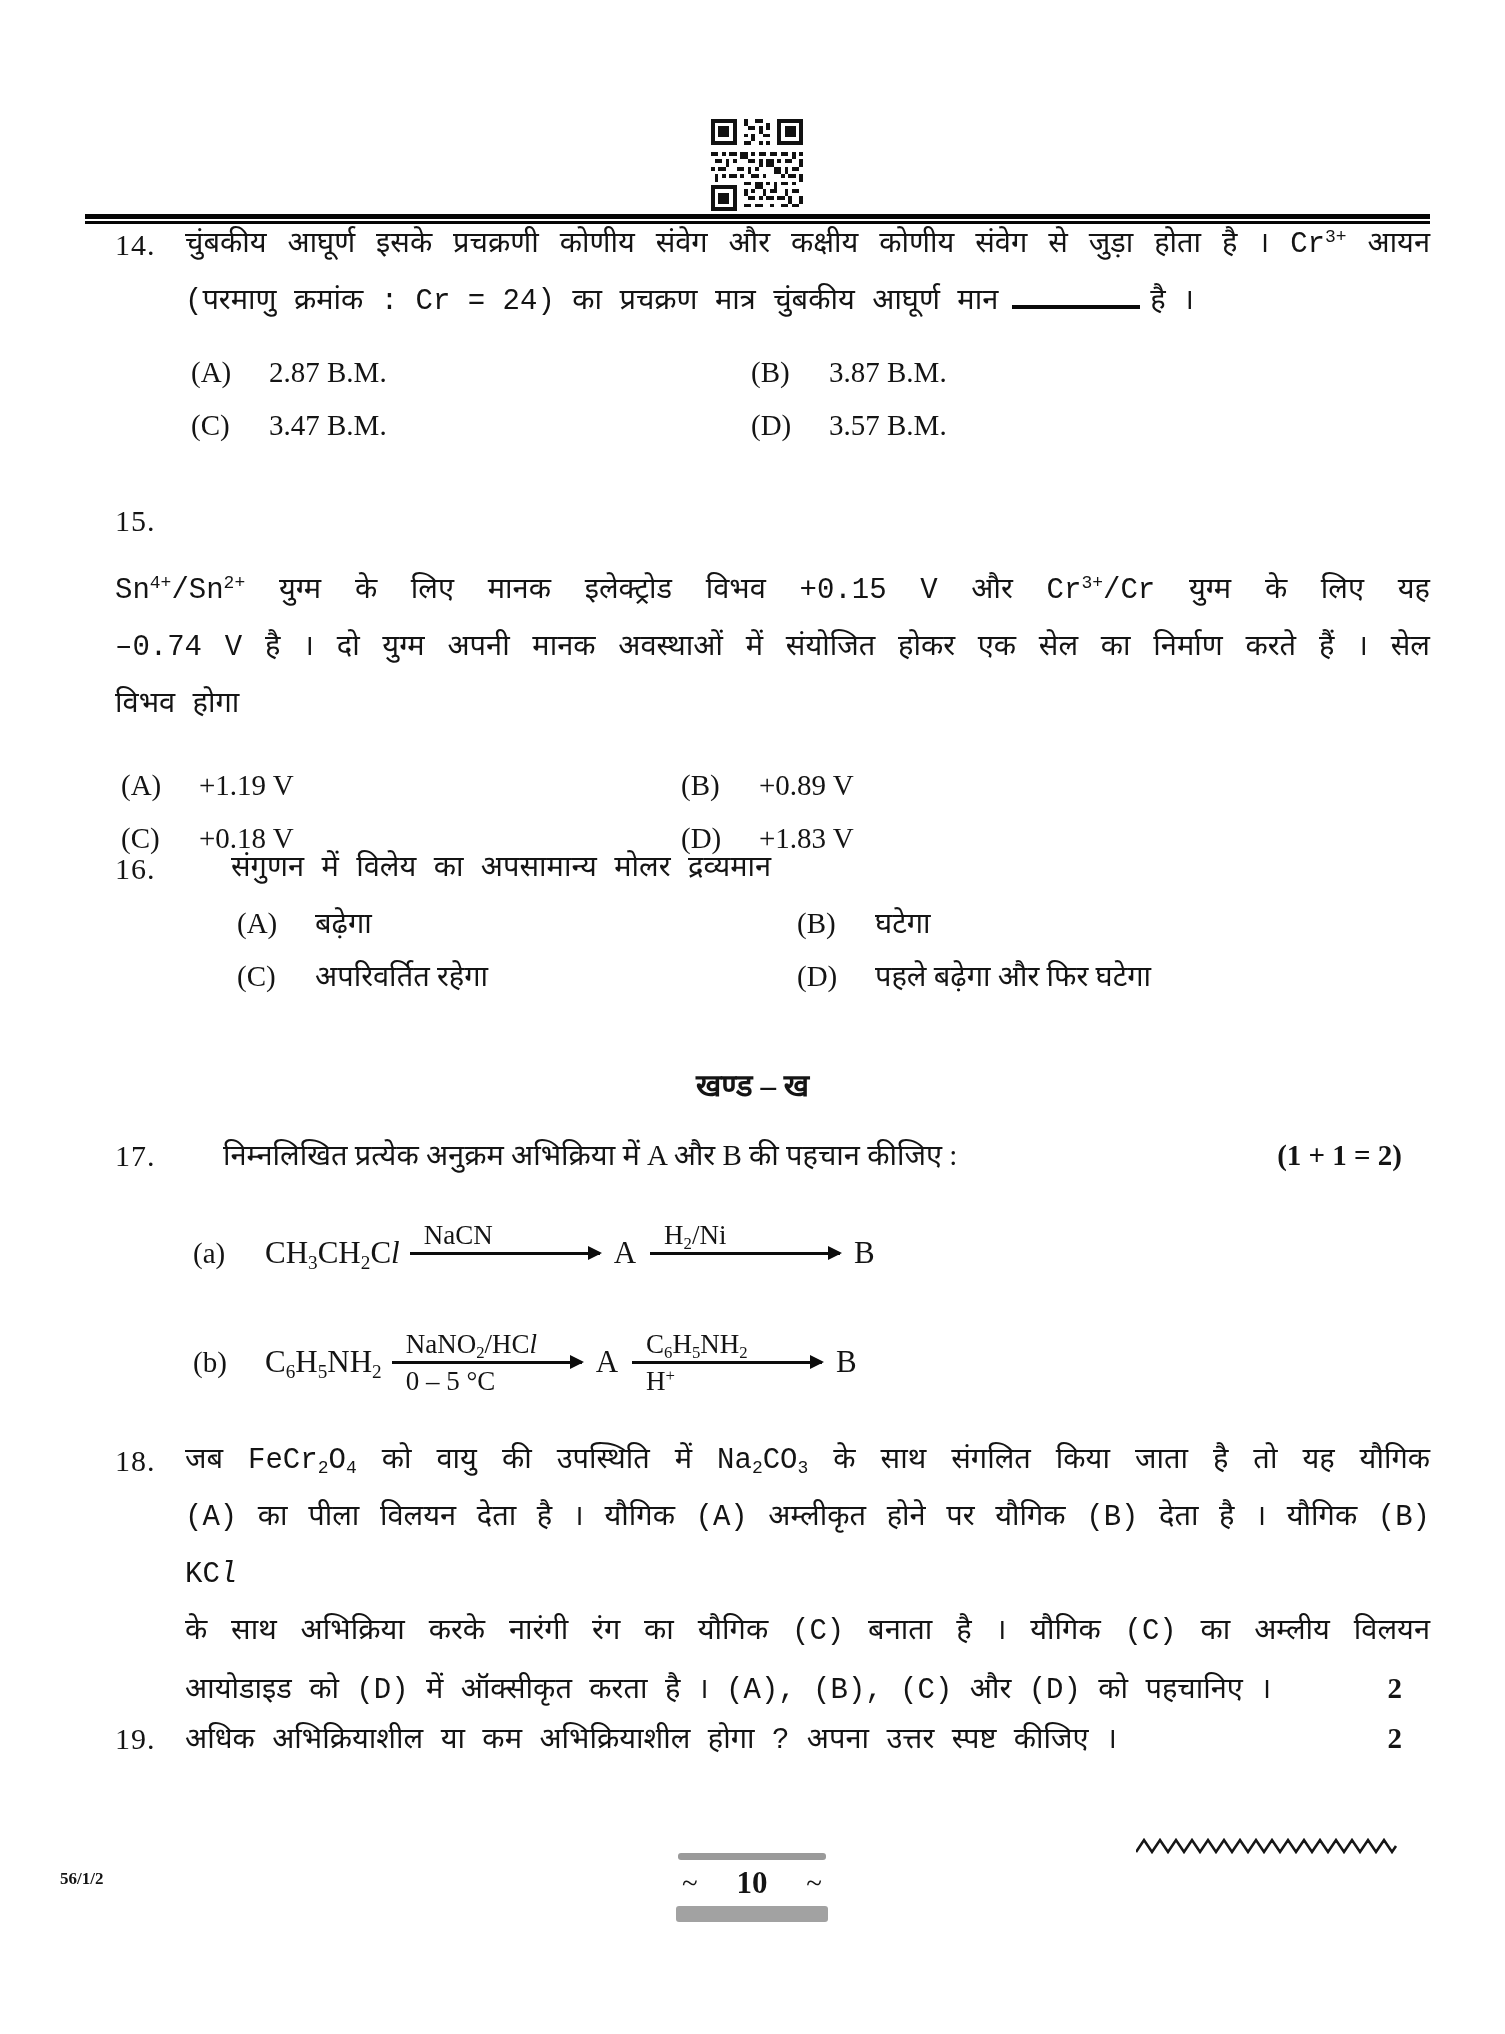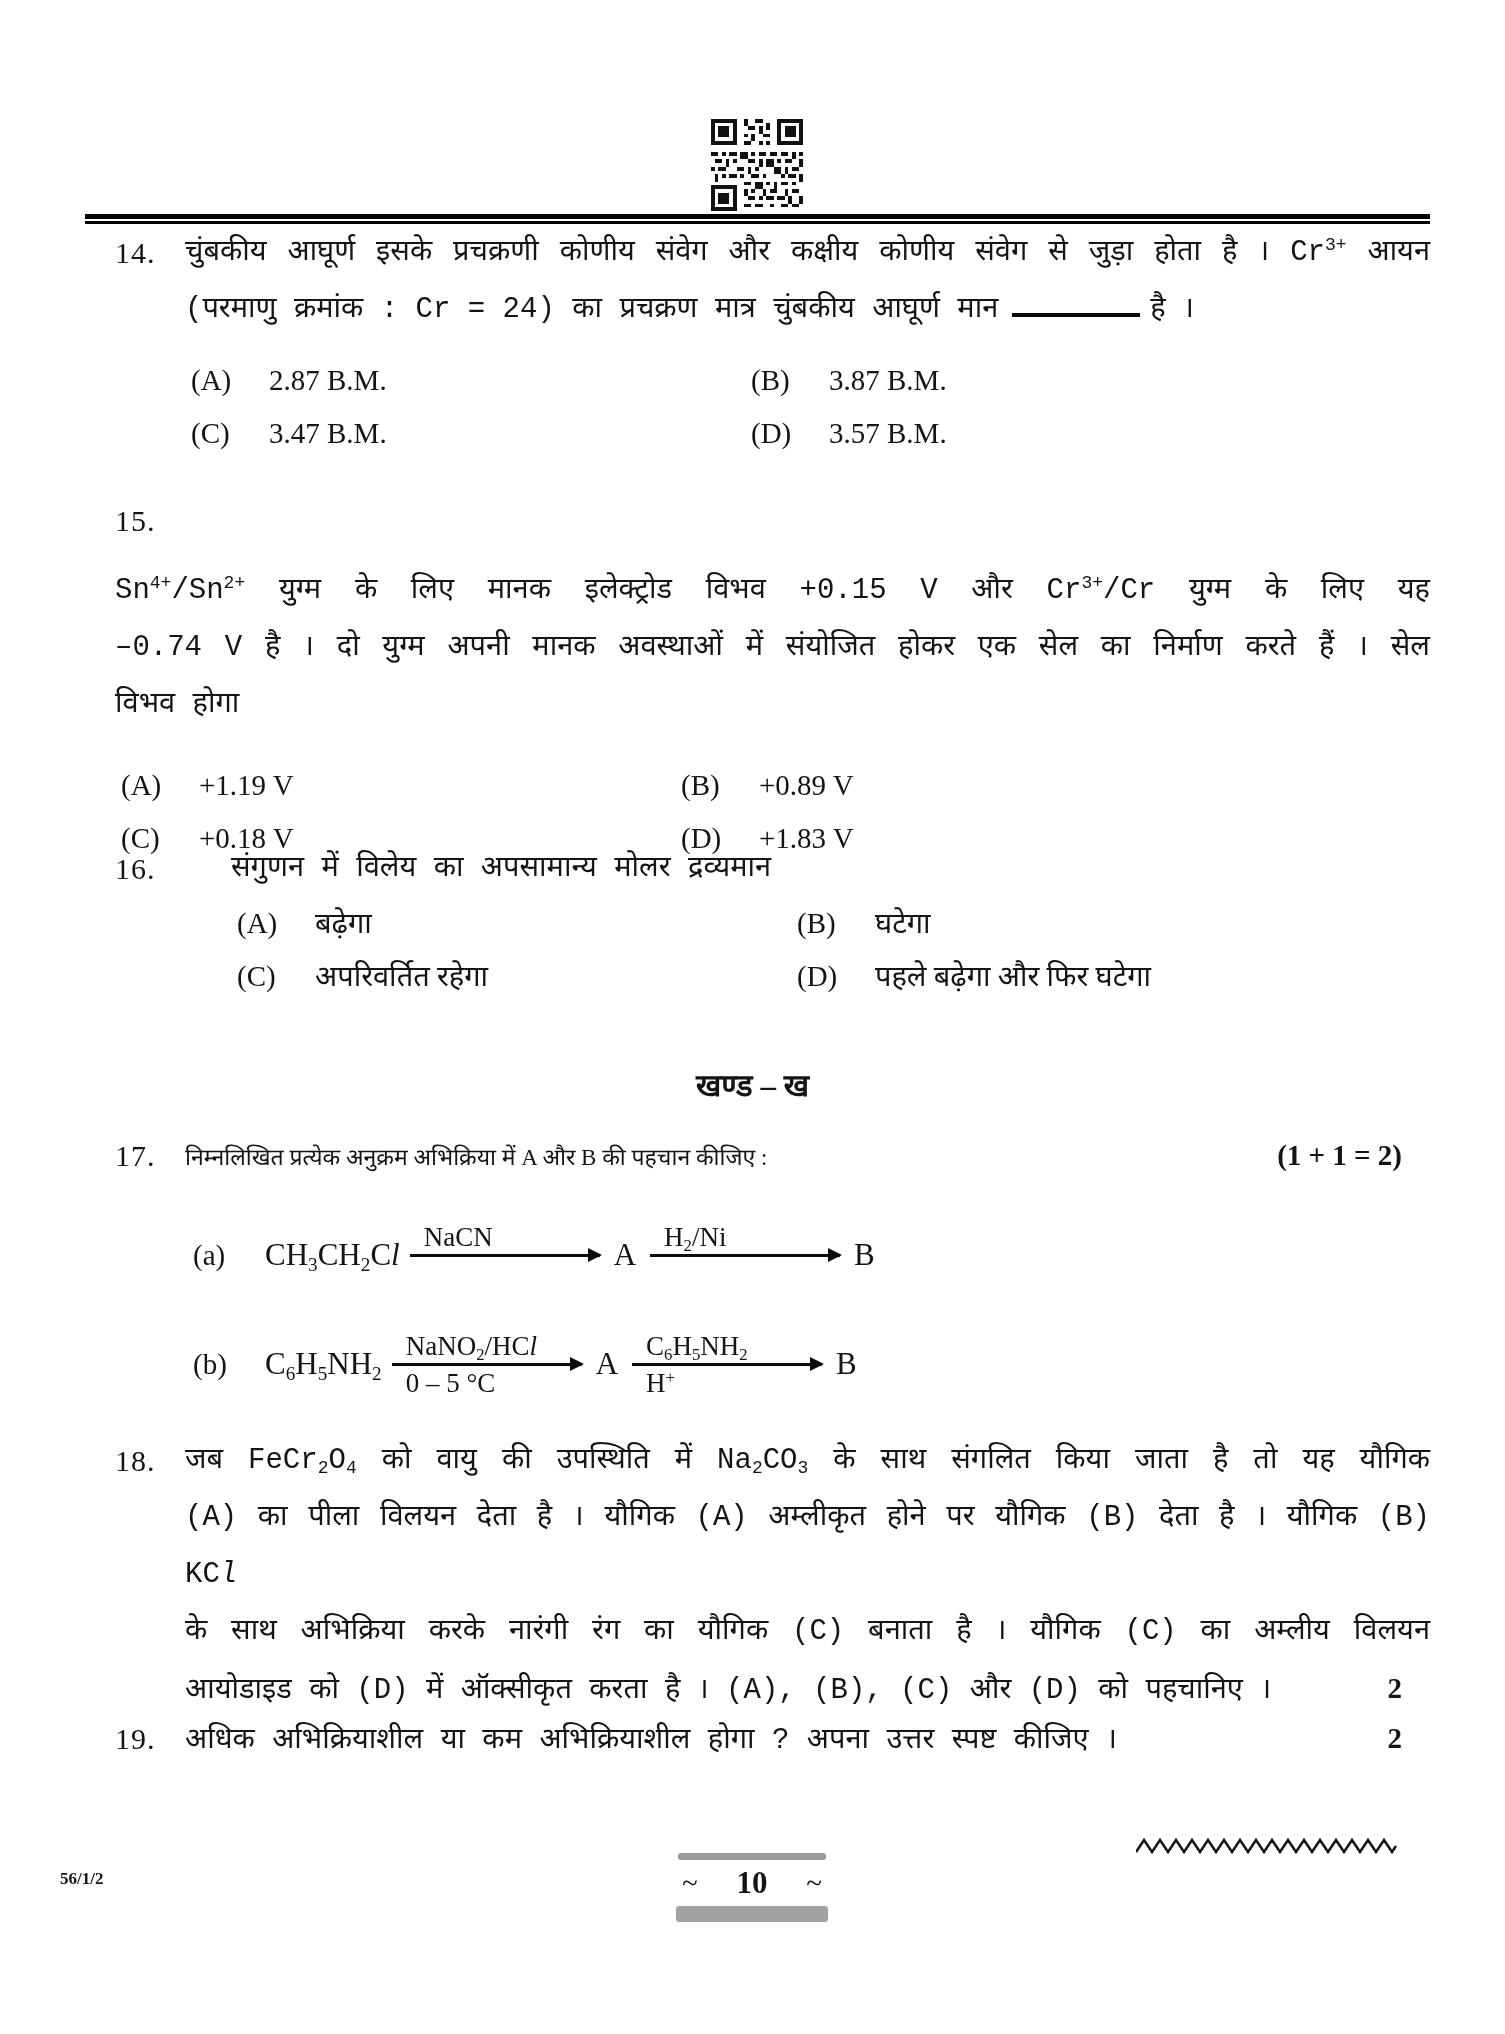--- a/index.html
+++ b/index.html
@@ -50,21 +50,21 @@
   }
   .opts > div { font-size: 29px; line-height: 53px; }
 
   
   .section-title {
     position: absolute; left: 0; top: 1063px; width: 100%;
     text-align: center; font-weight: bold; font-size: 31px;
   }
 
   .qhead { display: flex; align-items: baseline; }
-  .qhead .stem { font-size: 23px; line-height: 57px; }
+  .qhead .stem { font-size: 29px; line-height: 57px; margin-left: 38px; }
   .marks { margin-left: auto; font-weight: bold; font-size: 29px; line-height: 57px; padding-right: 28px; }
 
   
   .rxn-row {
     display: flex; align-items: center; padding-left: 8px;
     font-size: 31px;
   }
   .rxn-row.a { margin-top: 26px; height: 86px; }
   .rxn-row.b { margin-top: 10px; height: 112px; }
   .rxn-label { flex: 0 0 72px; font-size: 29px; }
@@ -118,21 +118,21 @@
       <rect x="19" y="1" width="5" height="5" fill="#fff"></rect>
       <rect x="20" y="2" width="3" height="3" fill="#111"></rect>
     <path fill="#111" d="M0 18h7v7H0z"></path>
       <rect x="1" y="19" width="5" height="5" fill="#fff"></rect>
       <rect x="2" y="20" width="3" height="3" fill="#111"></rect>
     <path fill="#111" d="M9 0h1v2H9zM12 0h2v1h-2zM15 1h1v2h-1zM10 2h2v1h-2zM13 2h1v2h-1zM9 4h1v1H9zM11 4h1v2h-1zM14 4h2v1h-2zM9 6h2v1H9zM13 6h1v1h-1zM15 6h1v1h-1zM0 9h2v1H0zM3 9h1v1H3zM5 9h2v1H5zM8 9h2v2H8zM11 9h1v1h-1zM13 9h2v1h-2zM16 9h2v1h-2zM19 9h2v1h-2zM22 9h1v2h-1zM24 9h1v1h-1zM1 11h2v1H1zM4 11h1v2H4zM6 11h1v1H6zM10 11h2v1h-2zM13 11h1v2h-1zM15 11h2v2h-2zM18 11h1v1h-1zM20 11h2v1h-2zM24 11h1v2h-1zM0 13h1v1H0zM2 13h2v1H2zM7 13h2v1H7zM10 13h1v2h-1zM12 13h1v1h-1zM17 13h2v2h-2zM20 13h1v2h-1zM22 13h2v1h-2zM1 15h1v2H1zM3 15h1v1H3zM5 15h2v1H5zM8 15h1v1H8zM11 15h2v1h-2zM14 15h1v1h-1zM19 15h1v1h-1zM21 15h2v1h-2zM24 15h1v2h-1zM9 17h2v1H9zM12 17h2v2h-2zM15 17h1v1h-1zM17 17h1v2h-1zM19 17h2v1h-2zM22 17h1v1h-1zM9 19h1v2H9zM11 19h1v1h-1zM14 19h1v2h-1zM16 19h2v1h-2zM20 19h1v2h-1zM22 19h2v1h-2zM10 21h2v1h-2zM13 21h1v1h-1zM15 21h2v1h-2zM18 21h2v1h-2zM21 21h1v2h-1zM24 21h1v2h-1zM9 23h2v1H9zM12 23h2v1h-2zM16 23h1v1h-1zM19 23h2v1h-2zM22 23h2v1h-2z"></path>
   </svg>
 
   <div class="top-rule"></div>
 
-  <div class="qblock" style="top:224px;">
+  <div class="qblock" style="top:216px;">
     <div class="qnum">14.</div>
     <div class="qbody">
       <div class="qline just">चुंबकीय आघूर्ण इसके प्रचक्रणी कोणीय संवेग और कक्षीय कोणीय संवेग से जुड़ा होता है । Cr<sup>3+</sup> आयन</div>
       <div class="qline">
         <span>(परमाणु क्रमांक : Cr = 24) का प्रचक्रण मात्र चुंबकीय आघूर्ण मान</span><span class="blank-line"></span><span>है ।</span>
       </div>
       <div class="opts" style="margin-top:16px;">
         <div>(A)</div>
         <div>2.87 B.M.</div>
         <div>(B)</div>

